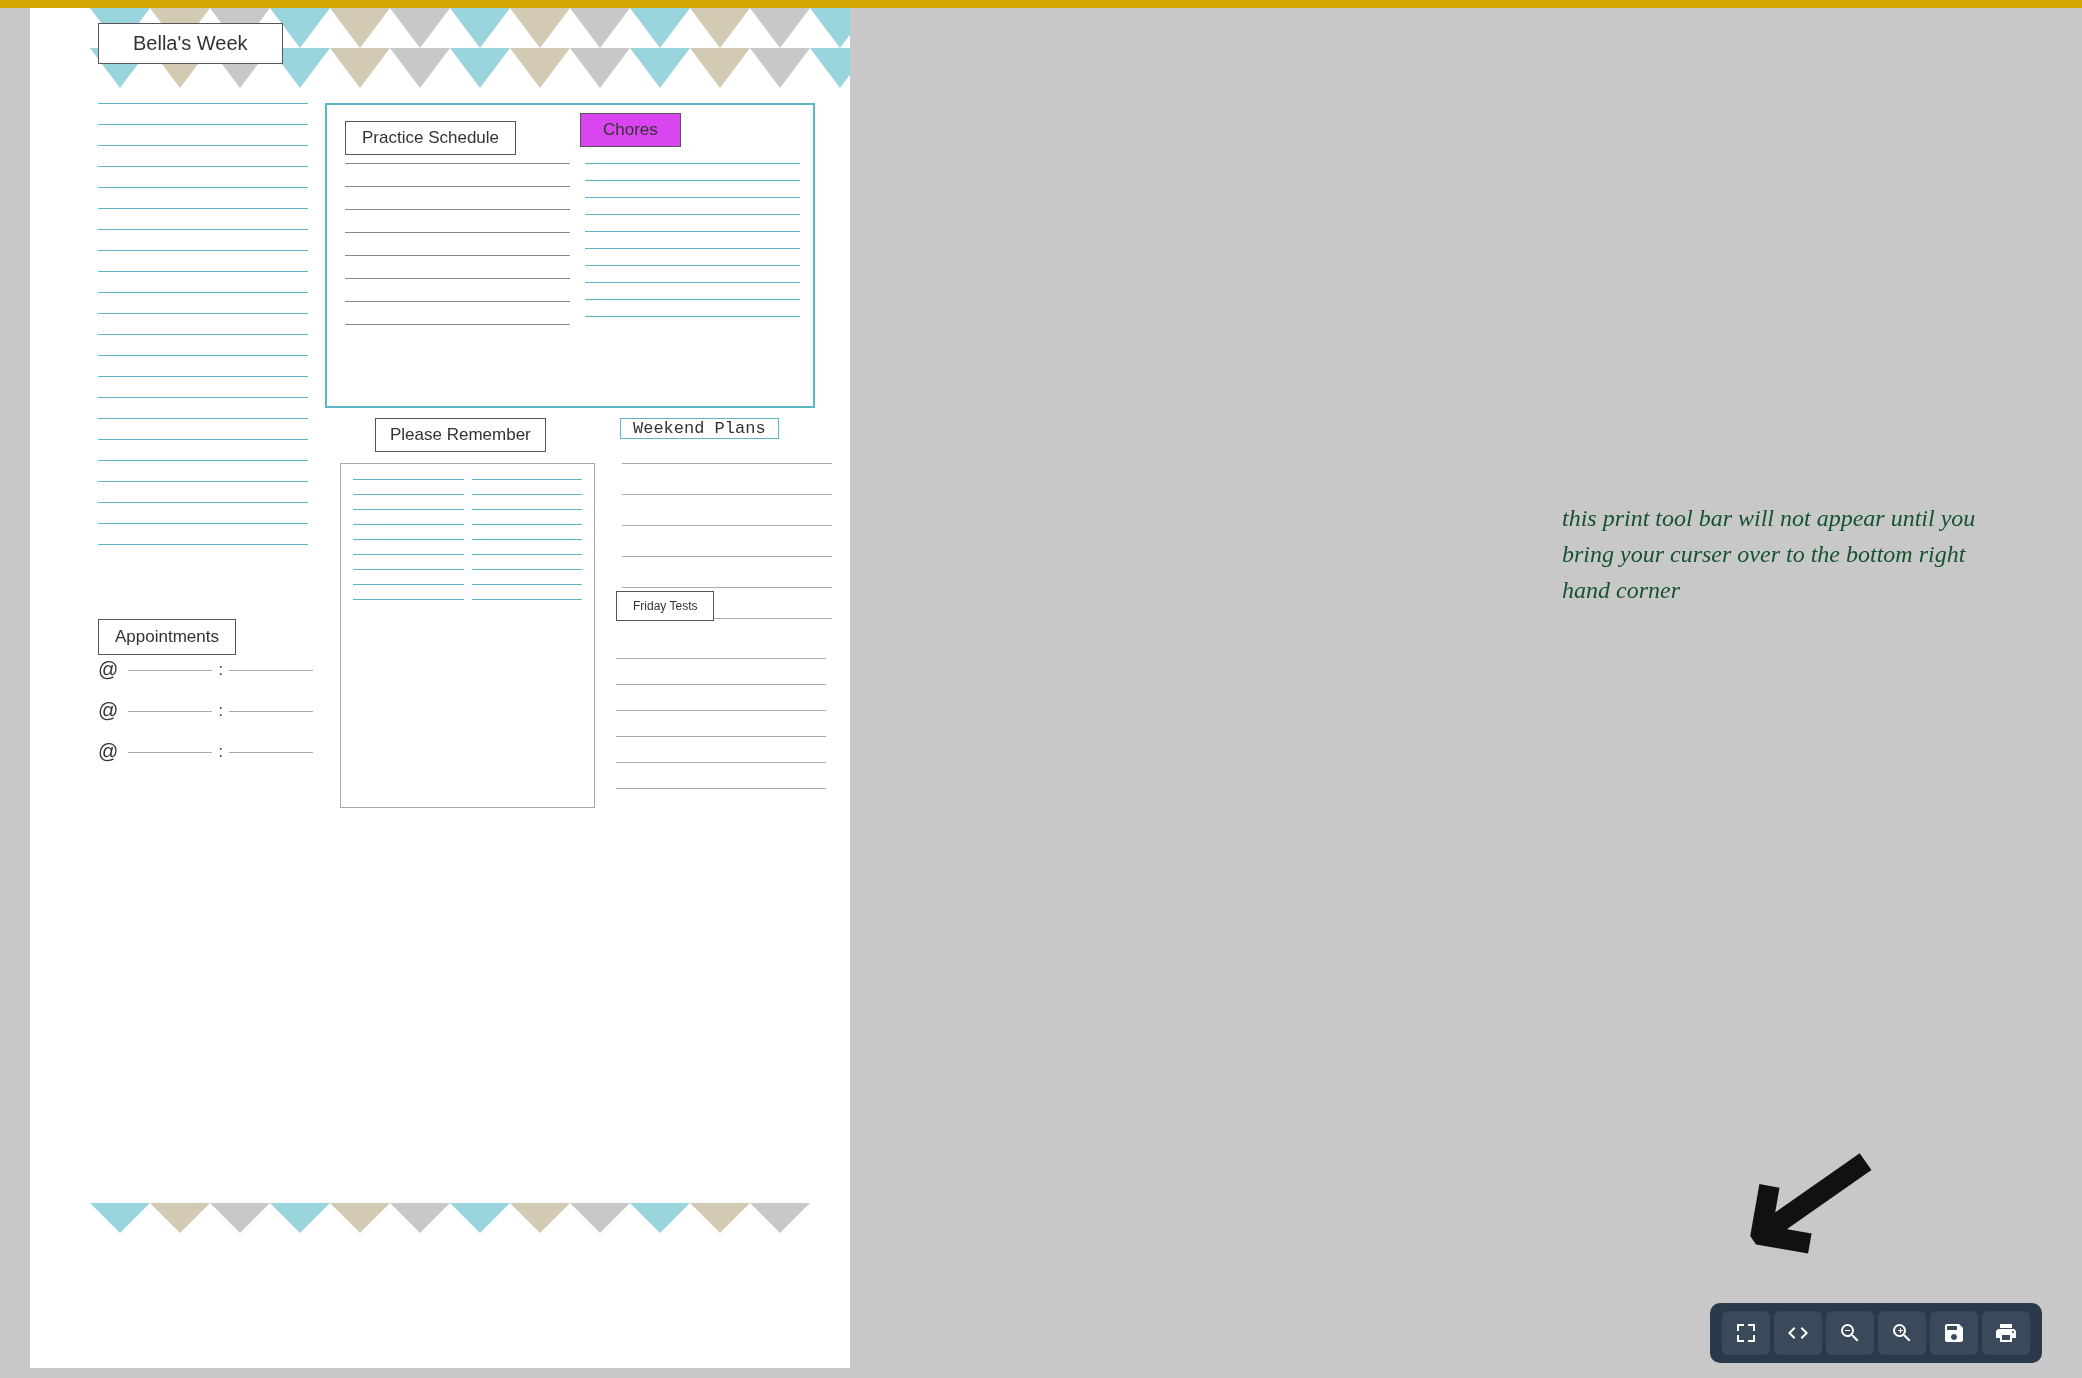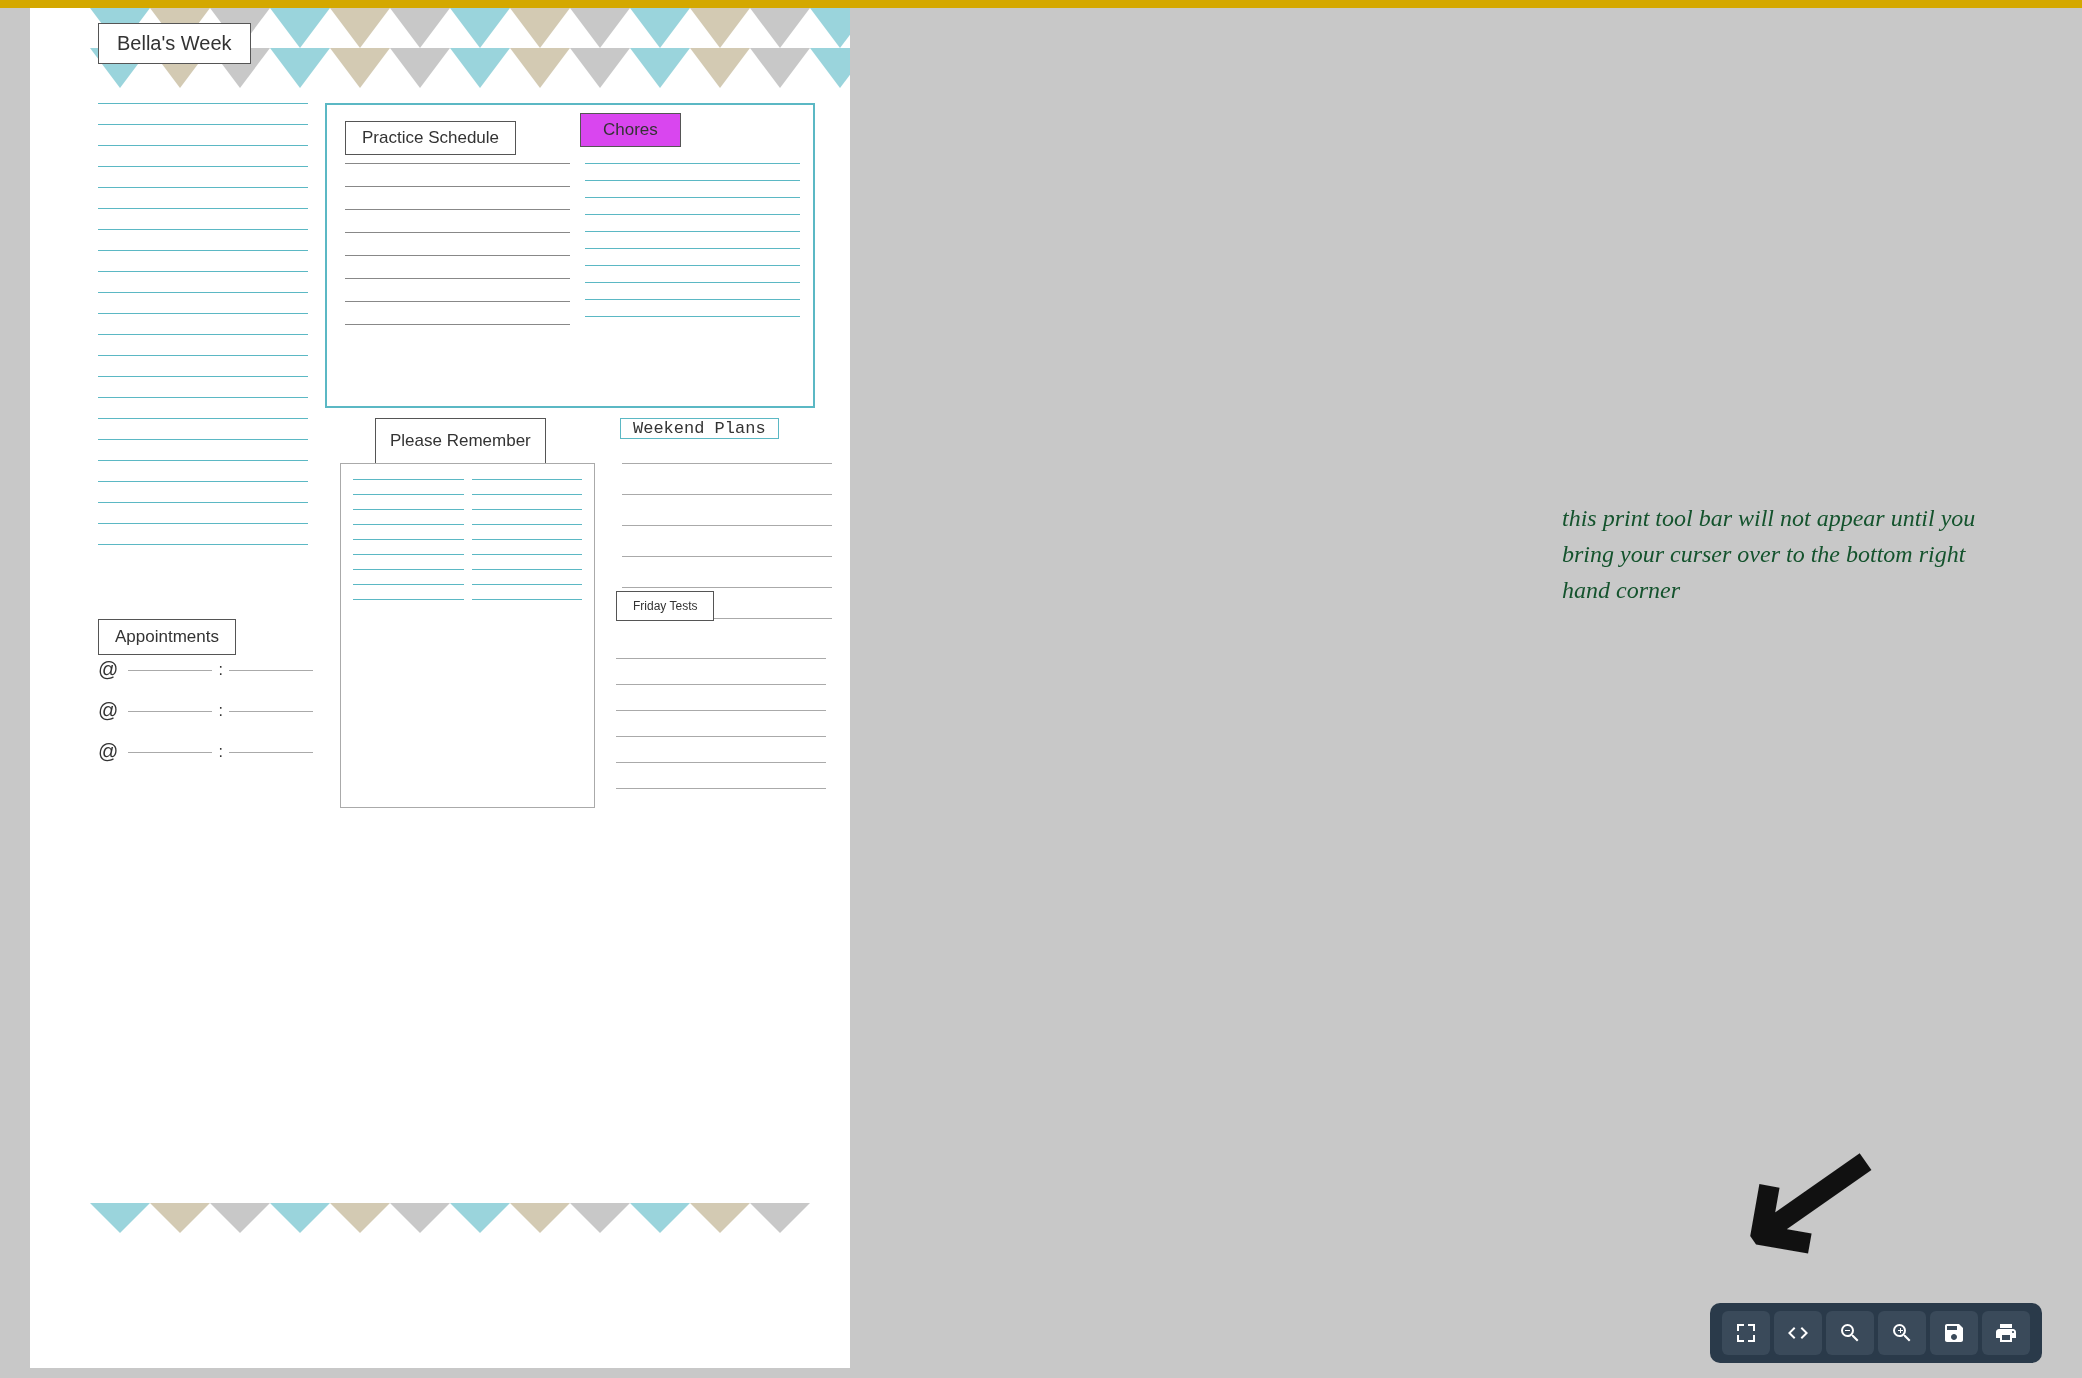--- a/index.html
+++ b/index.html
@@ -41,21 +41,21 @@
       display: flex;
       align-items: center;
     }
 
     .bellas-week-box {
       position: absolute;
       left: 68px;
       top: 15px;
       background: white;
       border: 1.5px solid #555;
-      padding: 8px 18px;
+      padding: 8px 34px;
       font-size: 20px;
       color: #333;
       z-index: 10;
     }
 
     
     .left-column {
       position: absolute;
       left: 68px;
       top: 95px;
@@ -133,21 +133,21 @@
       background: #5bb8c4;
       margin-bottom: 16px;
     }
 
     
     .please-remember-label {
       position: absolute;
       left: 345px;
       top: 410px;
       border: 1.5px solid #555;
-      padding: 12px 14px;
+      padding: 6px 14px;
       font-size: 17px;
       color: #333;
       background: white;
     }
 
     .weekend-plans-label {
       position: absolute;
       left: 590px;
       top: 410px;
       border: 1.5px solid #5bb8c4;

